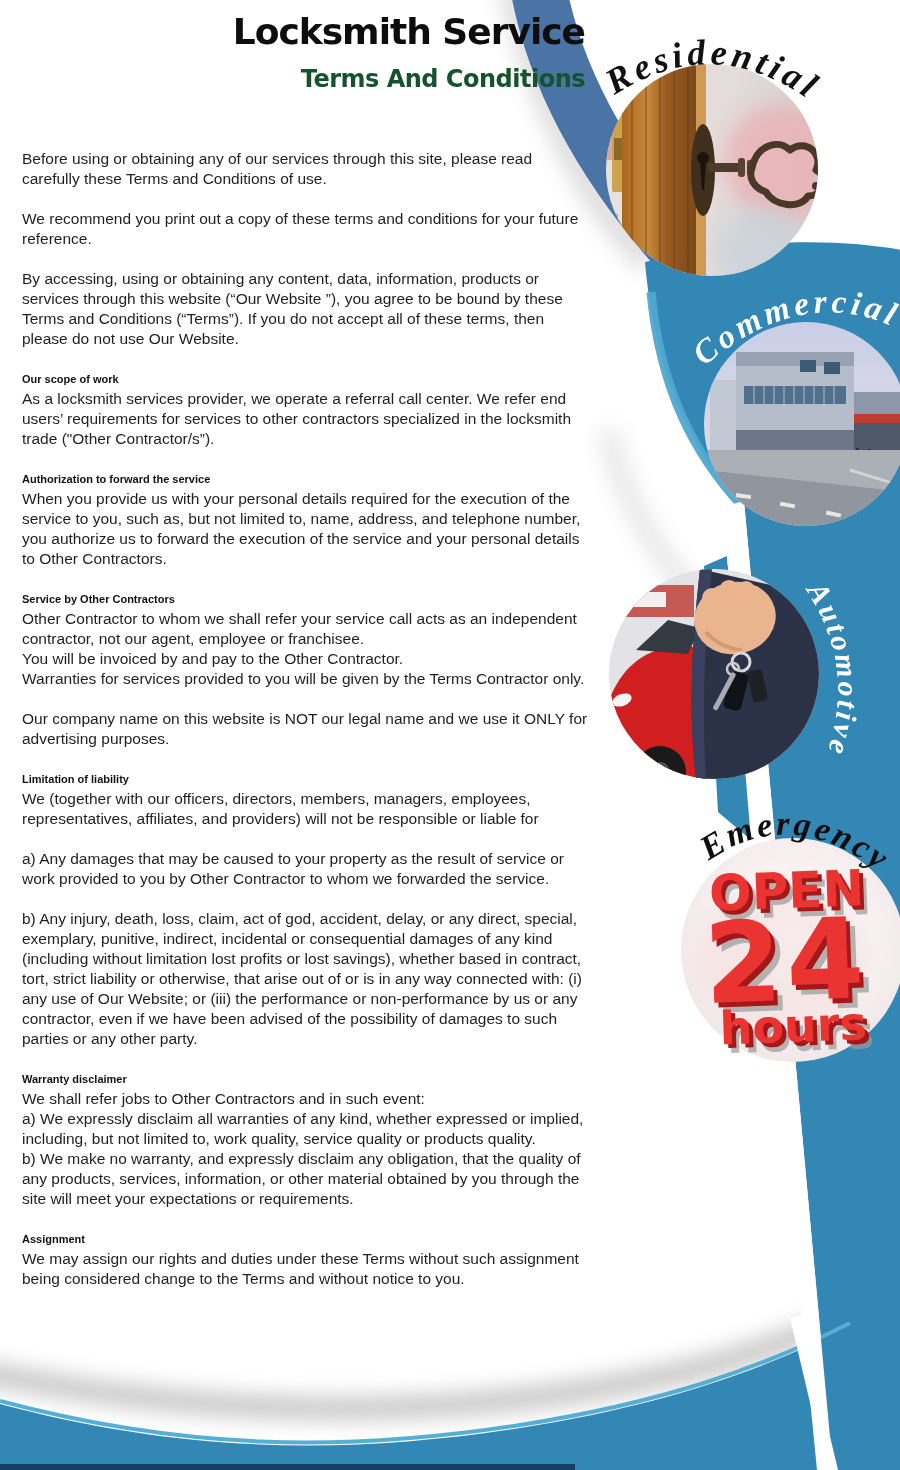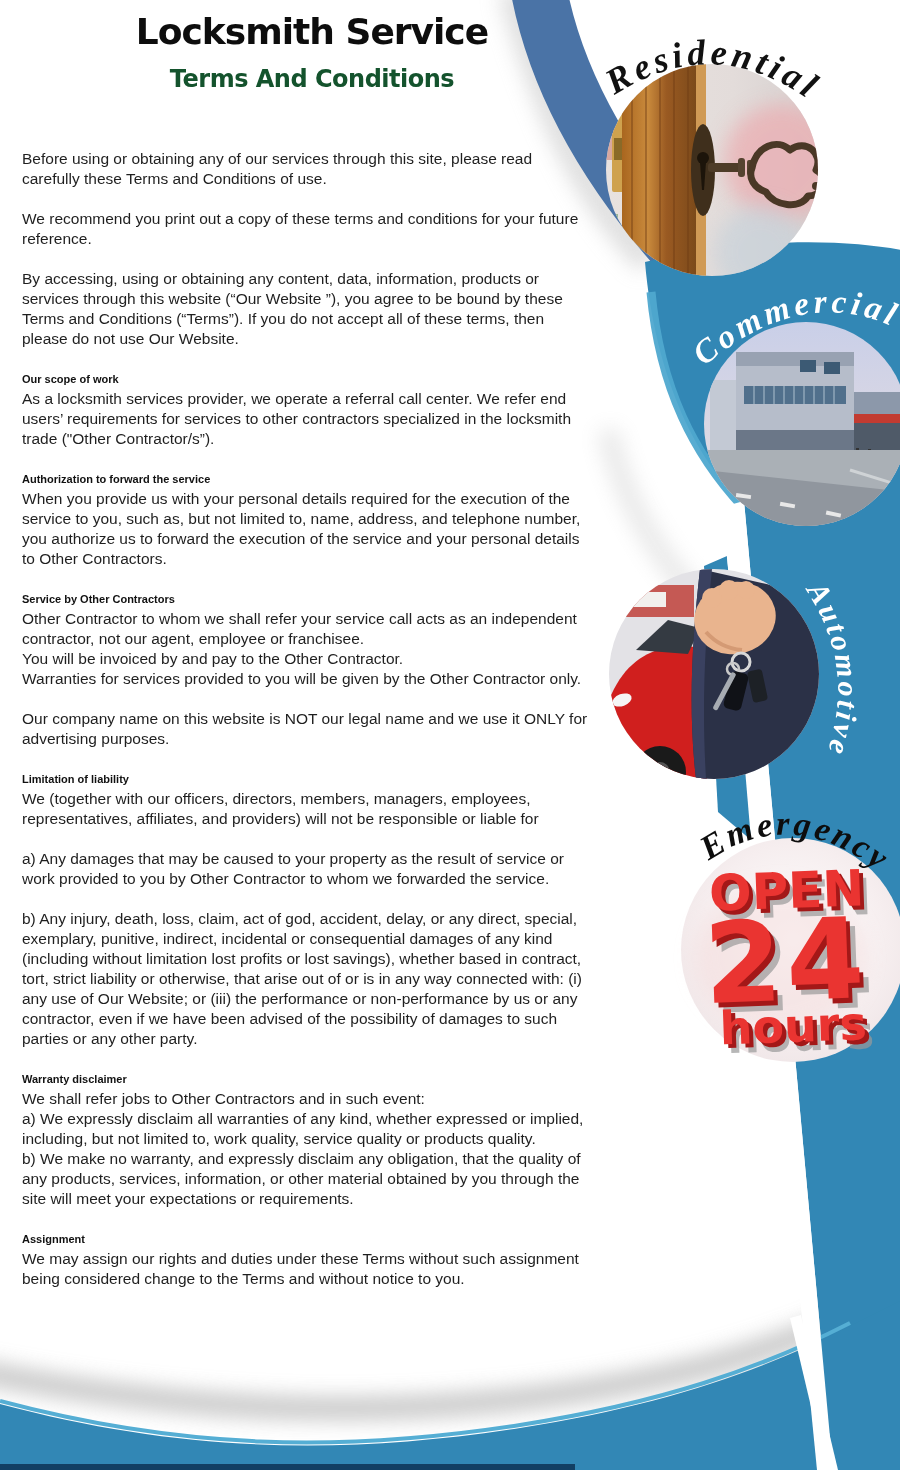--- a/index.html
+++ b/index.html
@@ -1,19 +1,19 @@
 <!DOCTYPE html>
 <html><head>
 <meta charset="utf-8">
 <style>
   html,body{margin:0;padding:0;background:#fff;}
   .canvas{position:relative;width:900px;height:1470px;background:#fff;overflow:hidden;
           font-family:"Liberation Sans",sans-serif;color:#1f1f1f;}
   .deco{position:absolute;left:0;top:0;width:900px;height:1470px;pointer-events:none;}
-  .header{position:absolute;left:32px;top:10px;width:560px;text-align:center;z-index:3;}
+  .header{position:absolute;left:25px;top:10px;width:560px;text-align:right;z-index:3;}
   .title{font-family:"DejaVu Sans",sans-serif;font-weight:800;font-size:36px;line-height:44px;
          color:#0d0d0d;letter-spacing:-1px;}
   .subtitle{font-family:"DejaVu Sans",sans-serif;font-weight:800;font-size:24px;line-height:30px;
             color:#14532d;margin-top:10px;letter-spacing:-0.5px;}
   .content{position:absolute;left:22px;top:112px;width:572px;z-index:3;
            font-size:15.5px;line-height:20px;margin-top:37px;}
   .block{margin:0 0 20px 0;}
   .block h3{margin:0;font-size:11px;line-height:20px;font-weight:700;color:#111;}
   .block p{margin:0;}
 </style>
@@ -212,21 +212,21 @@
       <p>As a locksmith services provider, we operate a referral call center. We refer end users’ requirements for services to other contractors specialized in the locksmith trade ("Other Contractor/s”).</p>
     </section>
     <section class="block">
       <h3>Authorization to forward the service</h3>
       <p>When you provide us with your personal details required for the execution of the service to you, such as, but not limited to, name, address, and telephone number, you authorize us to forward the execution of the service and your personal details to Other Contractors.</p>
     </section>
     <section class="block">
       <h3>Service by Other Contractors</h3>
       <p>Other Contractor to whom we shall refer your service call acts as an independent contractor, not our agent, employee or franchisee.</p>
       <p>You will be invoiced by and pay to the Other Contractor.</p>
-      <p>Warranties for services provided to you will be given by the Other Contractor only.</p>
+      <p>Warranties for services provided to you will be given by the Terms Contractor only.</p>
     </section>
     <section class="block">
       <p>Our company name on this website is NOT our legal name and we use it ONLY for advertising purposes.</p>
     </section>
     <section class="block">
       <h3>Limitation of liability</h3>
       <p>We (together with our officers, directors, members, managers, employees, representatives, affiliates, and providers) will not be responsible or liable for</p>
     </section>
     <section class="block">
       <p>a) Any damages that may be caused to your property as the result of service or work provided to you by Other Contractor to whom we forwarded the service.</p>

